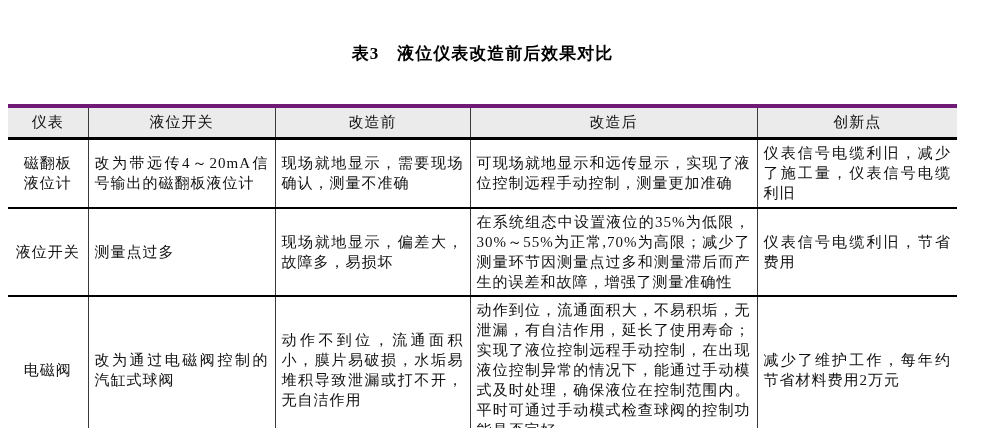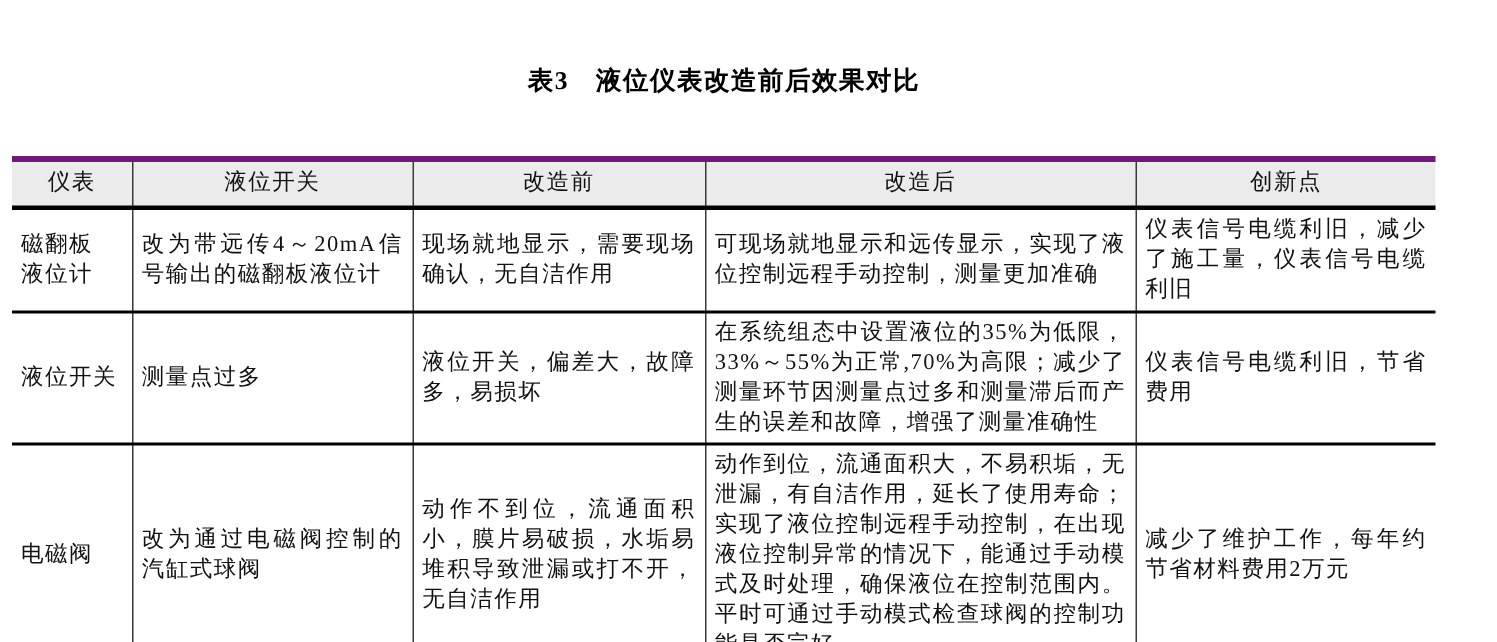--- a/index.html
+++ b/index.html
@@ -61,21 +61,21 @@
   table.cmp td + td {
     border-left: 1px solid #3a3a3a;
   }
   table.cmp td {
     padding: 3px 6px;
     vertical-align: middle;
     text-align: justify;
     text-justify: inter-ideograph;
   }
   table.cmp td.instr {
-    text-align: left;
+    text-align: center;
     white-space: pre-line;
   }
   tr.r1 { height: 70px; }
   tr.r2 { height: 84px; }
   tr.r3 { height: 142px; }
 </style>
 </head>
 <body>
 
 <div class="page">
@@ -97,29 +97,29 @@
         <th>改造前</th>
         <th>改造后</th>
         <th>创新点</th>
       </tr>
     </thead>
     <tbody>
       <tr class="r1">
         <td class="instr">磁翻板
 液位计</td>
         <td>改为带远传4～20mA信号输出的磁翻板液位计</td>
-        <td>现场就地显示，需要现场确认，无自洁作用</td>
+        <td>现场就地显示，需要现场确认，测量不准确</td>
         <td>可现场就地显示和远传显示，实现了液位控制远程手动控制，测量更加准确</td>
         <td>仪表信号电缆利旧，减少了施工量，仪表信号电缆利旧</td>
       </tr>
       <tr class="r2">
         <td class="instr">液位开关</td>
         <td>测量点过多</td>
-        <td>液位开关，偏差大，故障多，易损坏</td>
-        <td>在系统组态中设置液位的35%为低限，33%～55%为正常,70%为高限；减少了测量环节因测量点过多和测量滞后而产生的误差和故障，增强了测量准确性</td>
+        <td>现场就地显示，偏差大，故障多，易损坏</td>
+        <td>在系统组态中设置液位的35%为低限，30%～55%为正常,70%为高限；减少了测量环节因测量点过多和测量滞后而产生的误差和故障，增强了测量准确性</td>
         <td>仪表信号电缆利旧，节省费用</td>
       </tr>
       <tr class="r3">
         <td class="instr">电磁阀</td>
         <td>改为通过电磁阀控制的汽缸式球阀</td>
         <td>动作不到位，流通面积小，膜片易破损，水垢易堆积导致泄漏或打不开，无自洁作用</td>
         <td>动作到位，流通面积大，不易积垢，无泄漏，有自洁作用，延长了使用寿命；实现了液位控制远程手动控制，在出现液位控制异常的情况下，能通过手动模式及时处理，确保液位在控制范围内。平时可通过手动模式检查球阀的控制功能是否完好</td>
         <td>减少了维护工作，每年约节省材料费用2万元</td>
       </tr>
     </tbody>

